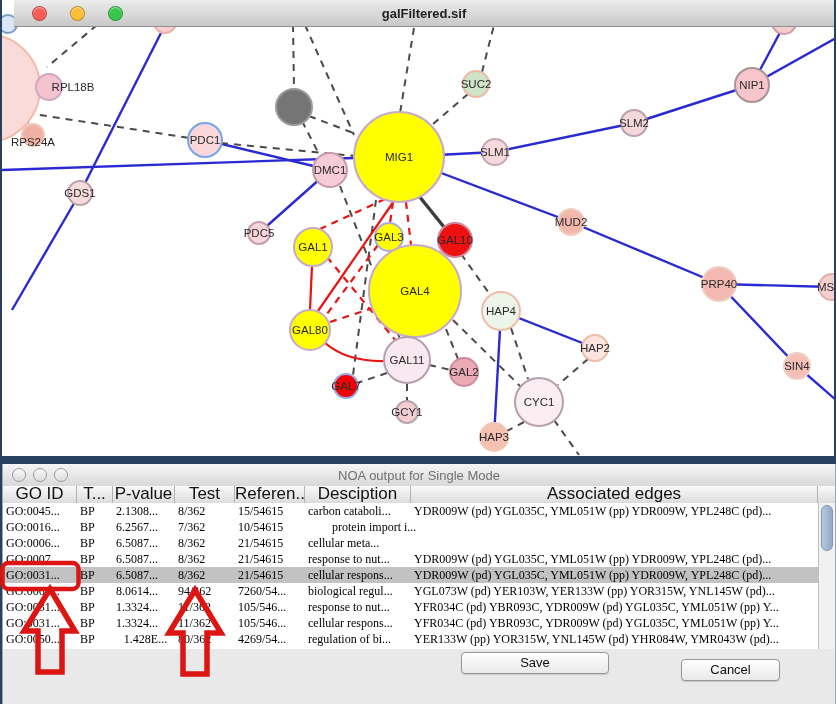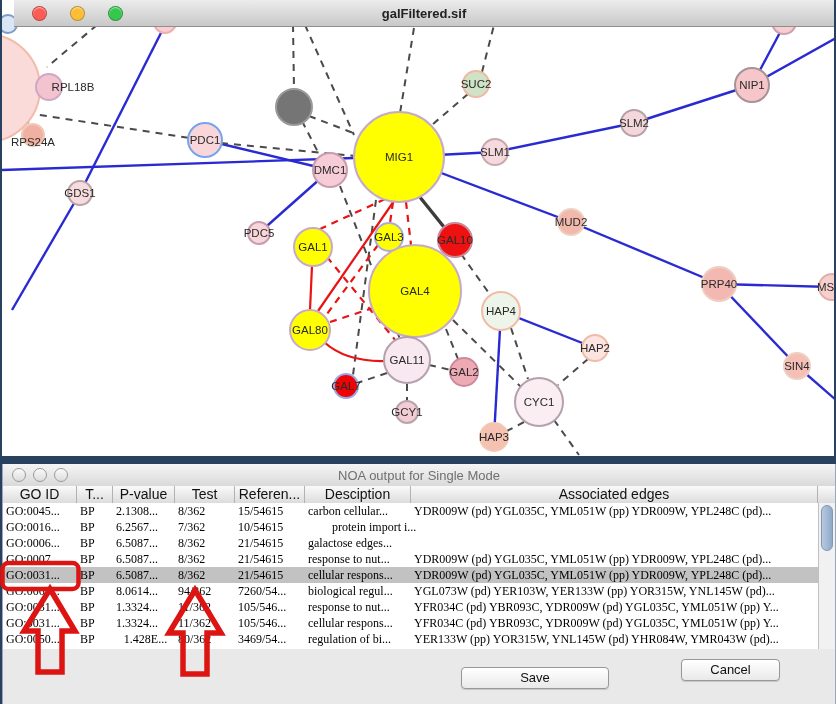--- a/index.html
+++ b/index.html
@@ -44,21 +44,21 @@
     position:absolute;left:0;right:0;text-align:center;
     font-size:13px;color:#707070;
   }
   .lights2{position:absolute;left:9px;top:4px;display:flex;gap:7px;}
   .light2{width:12px;height:12px;border-radius:50%;background:linear-gradient(#fafafa,#dcdcdc);
     border:1px solid #9a9a9a;}
   .table-header{
     position:absolute;left:0;top:22px;right:0;height:17px;
     background:linear-gradient(#fafafa,#dcdcdc);
     border-bottom:1px solid #a0a0a0;
-    display:flex;font-size:14px;color:#111;
+    display:flex;font-size:17px;color:#111;
   }
   .th{border-right:1px solid #b2b2b2;box-sizing:border-box;
     text-align:center;line-height:16px;overflow:hidden;white-space:nowrap;}
   .table-body{
     position:absolute;left:0;top:39px;right:17px;height:146px;
     background:#ffffff;overflow:hidden;font-family:Liberation Serif, serif;
   }
   .tr{display:flex;height:16px;line-height:16px;font-size:12px;color:#000;white-space:nowrap;}
   .tr.selected{background:#c2c2c2;}
   .td{box-sizing:border-box;padding-left:3px;overflow:hidden;white-space:nowrap;}
@@ -69,21 +69,21 @@
   .vthumb{
     position:absolute;left:2px;right:2px;top:2px;height:44px;border-radius:6px;
     background:linear-gradient(90deg,#b9c9de,#8fa9c9);border:1px solid #8097b5;
   }
   .btn{
     position:absolute;height:20px;border:1px solid #979797;border-radius:4px;
     background:linear-gradient(#ffffff,#e9e9e9);
     font-size:13px;color:#111;text-align:center;line-height:19px;
     box-shadow:0 1px 1px rgba(0,0,0,.15);
   }
-  #btn-save{left:458px;top:203px;width:146px;}
+  #btn-save{left:458px;top:188px;width:146px;}
   #btn-cancel{left:678px;top:195px;width:97px;}
   
   #annot-svg{position:absolute;left:0;top:0;width:836px;height:704px;pointer-events:none;z-index:50;}
 </style>
 </head>
 <body>
 
 <div id="win-graph">
   <svg id="graph-svg">
       <line x1="163" y1="25" x2="78" y2="193" stroke="#2a2ad2" stroke-width="2.4"></line>
@@ -227,38 +227,38 @@
       <div class="th" style="width: 106px;">Desciption</div>
       <div class="th" style="width: 407px;">Associated edges</div>
     </div>
   <div class="table-body" id="table-body">
       <div class="tr">
         <div class="td" style="width: 74px;">GO:0045...</div>
         <div class="td" style="width: 36px;">BP</div>
         <div class="td" style="width: 62px;">2.1308...</div>
         <div class="td" style="width: 60px;">8/362</div>
         <div class="td" style="width: 70px;">15/54615</div>
-        <div class="td" style="width: 106px;">carbon cellular...</div>
+        <div class="td" style="width: 106px;">carbon cataboli...</div>
         <div class="td" style="width: 407px;">YDR009W (pd) YGL035C, YML051W (pp) YDR009W, YPL248C (pd)...</div>
       </div>
       <div class="tr">
         <div class="td" style="width: 74px;">GO:0016...</div>
         <div class="td" style="width: 36px;">BP</div>
         <div class="td" style="width: 62px;">6.2567...</div>
         <div class="td" style="width: 60px;">7/362</div>
         <div class="td" style="width: 70px;">10/54615</div>
         <div class="td" style="width: 106px; margin-left: 24px;">protein import i...</div>
       </div>
       <div class="tr">
         <div class="td" style="width: 74px;">GO:0006...</div>
         <div class="td" style="width: 36px;">BP</div>
         <div class="td" style="width: 62px;">6.5087...</div>
         <div class="td" style="width: 60px;">8/362</div>
         <div class="td" style="width: 70px;">21/54615</div>
-        <div class="td" style="width: 106px;">galactose edges...</div>
+        <div class="td" style="width: 106px;">cellular meta...</div>
       </div>
       <div class="tr">
         <div class="td" style="width: 74px;">GO:0007...</div>
         <div class="td" style="width: 36px;">BP</div>
         <div class="td" style="width: 62px;">6.5087...</div>
         <div class="td" style="width: 60px;">8/362</div>
         <div class="td" style="width: 70px;">21/54615</div>
         <div class="td" style="width: 106px;">response to nut...</div>
         <div class="td" style="width: 407px;">YDR009W (pd) YGL035C, YML051W (pp) YDR009W, YPL248C (pd)...</div>
       </div>
@@ -296,21 +296,21 @@
         <div class="td" style="width: 60px;">11/362</div>
         <div class="td" style="width: 70px;">105/546...</div>
         <div class="td" style="width: 106px;">cellular respons...</div>
         <div class="td" style="width: 407px;">YFR034C (pd) YBR093C, YDR009W (pd) YGL035C, YML051W (pp) Y...</div>
       </div>
       <div class="tr">
         <div class="td" style="width: 74px;">GO:0050...</div>
         <div class="td" style="width: 36px;">BP</div>
         <div class="td" style="width: 62px; text-align: center;">1.428E...</div>
         <div class="td" style="width: 60px;">80/362</div>
-        <div class="td" style="width: 70px;">3469/54...</div>
+        <div class="td" style="width: 70px;">4269/54...</div>
         <div class="td" style="width: 106px;">regulation of bi...</div>
         <div class="td" style="width: 407px;">YER133W (pp) YOR315W, YNL145W (pd) YHR084W, YMR043W (pd)...</div>
       </div>
     </div>
   <div class="vscroll">
     <div class="vthumb"></div>
   </div>
   <div class="btn" id="btn-save">Save</div>
   <div class="btn" id="btn-cancel">Cancel</div>
 </div>

